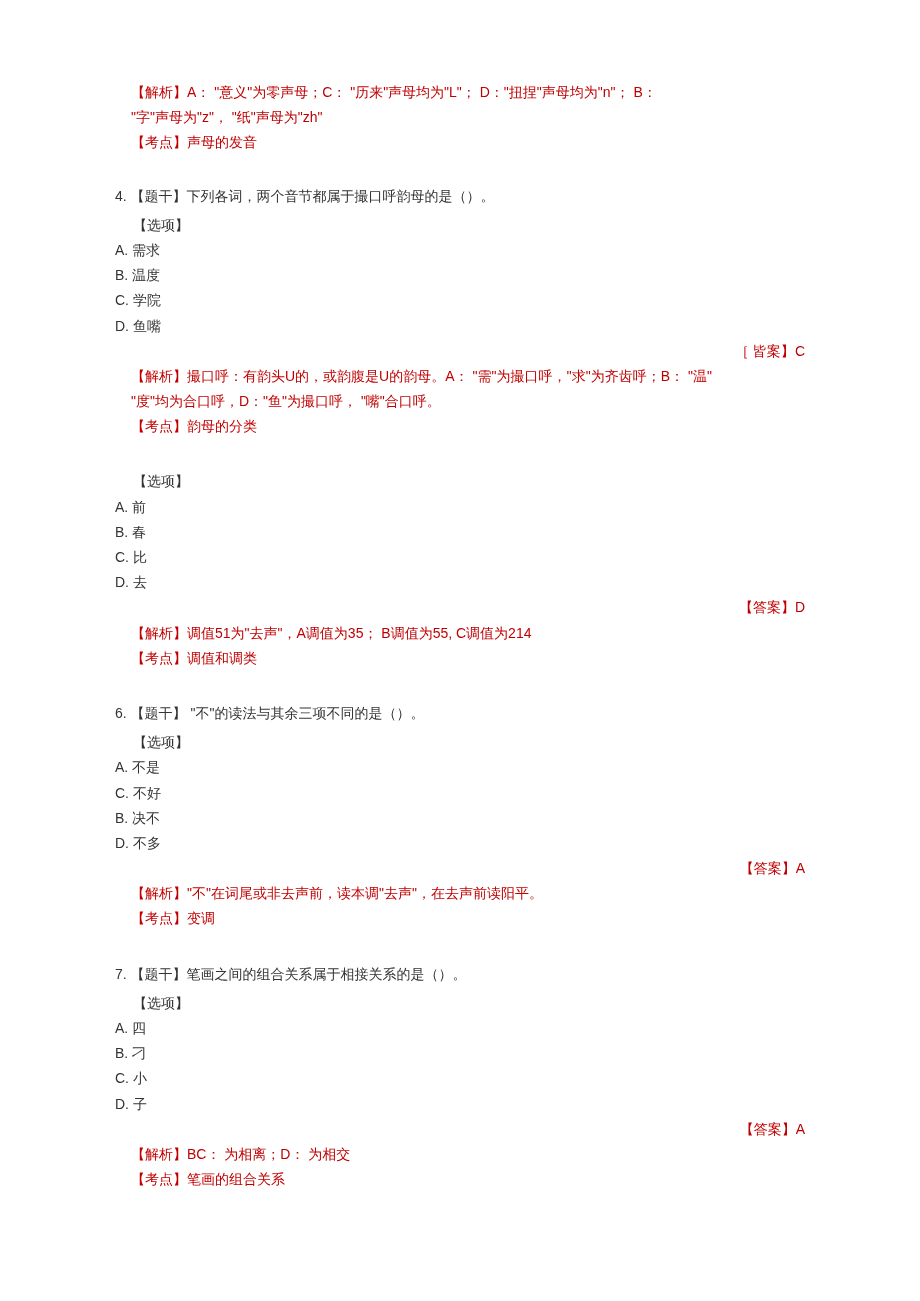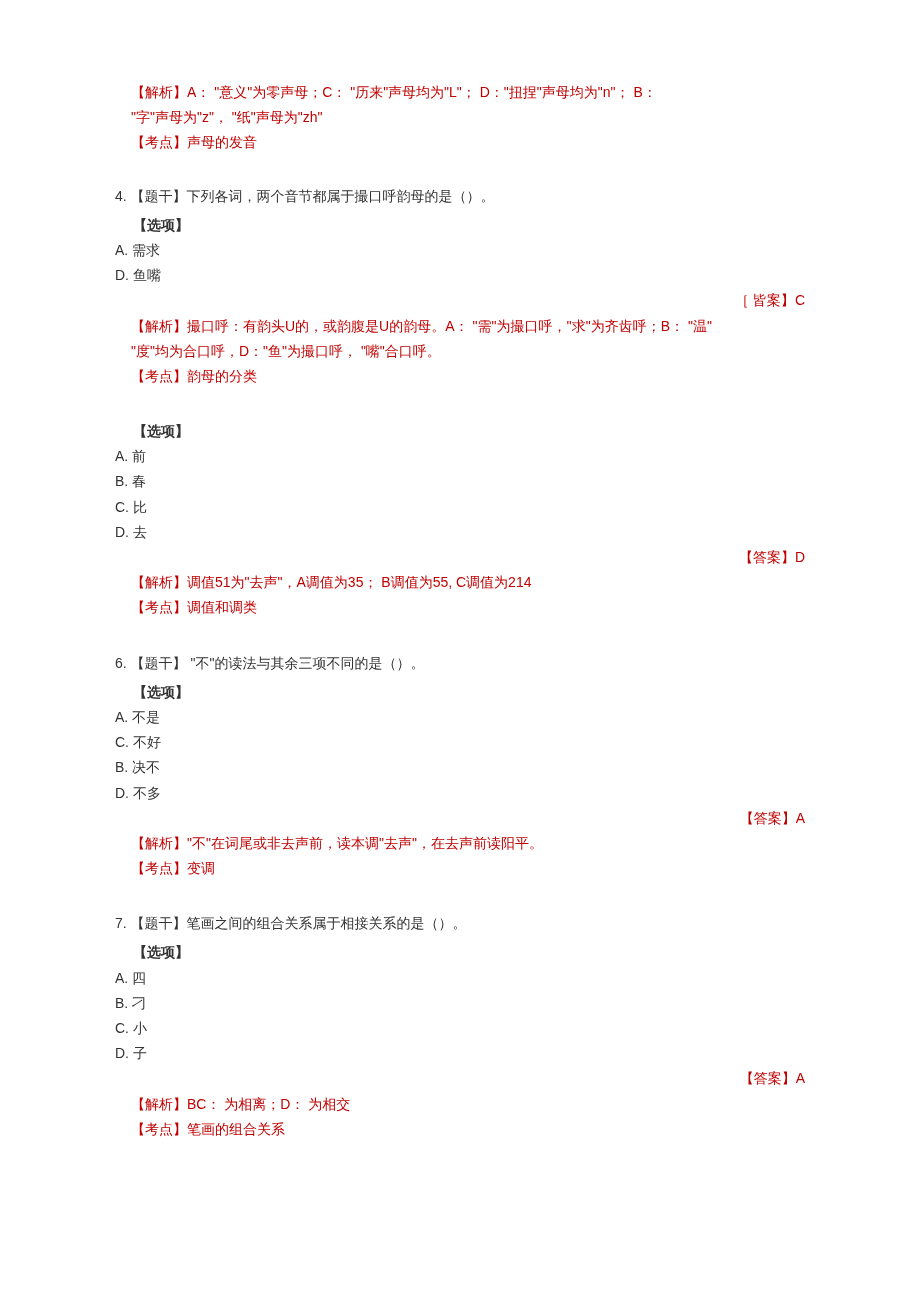--- a/index.html
+++ b/index.html
@@ -26,21 +26,20 @@
     text-indent: -0px;
   }
   .question {
     margin-bottom: 4px;
     color: #333;
   }
   .question .q-num {}
   .options-label {
     padding-left: 18px;
     color: #333;
-    font-weight: bold;
   }
   .option {
     color: #333;
     padding-left: 0;
   }
   .answer-line { color: #c00000; padding-left: 16px; text-align: right; }
   .explain-line {
     color: #c00000;
     padding-left: 16px;
   }
@@ -61,20 +60,22 @@
       <span>【考点】</span><span>声母的发音</span>
     </div>
   </div>
 
   <div class="block">
     <div class="question">
       <span class="q-num">4.</span><span>    【题干】下列各词，两个音节都属于撮口呼韵母的是（）。</span>
     </div>
     <div class="options-label">【选项】</div>
     <div class="option">A.   需求</div>
+    <div class="option">B.   温度</div>
+    <div class="option">C.   学院</div>
     <div class="option">D.   鱼嘴</div>
     <div class="answer-line" style="padding-left:2px;">
       <span>［ 皆案】</span><span>C</span>
     </div>
     <div class="explain-line">
       <span>【解析】</span><span>撮口呼：有韵头U的，或韵腹是U的韵母。A：  "需"为撮口呼，''求"为齐齿呼；B：  "温"</span>
     </div>
     <div class="explain-line">"度"均为合口呼，D："鱼"为撮口呼， "嘴"合口呼。</div>
     <div class="kaodian-line">
       <span>【考点】</span><span>韵母的分类</span>

